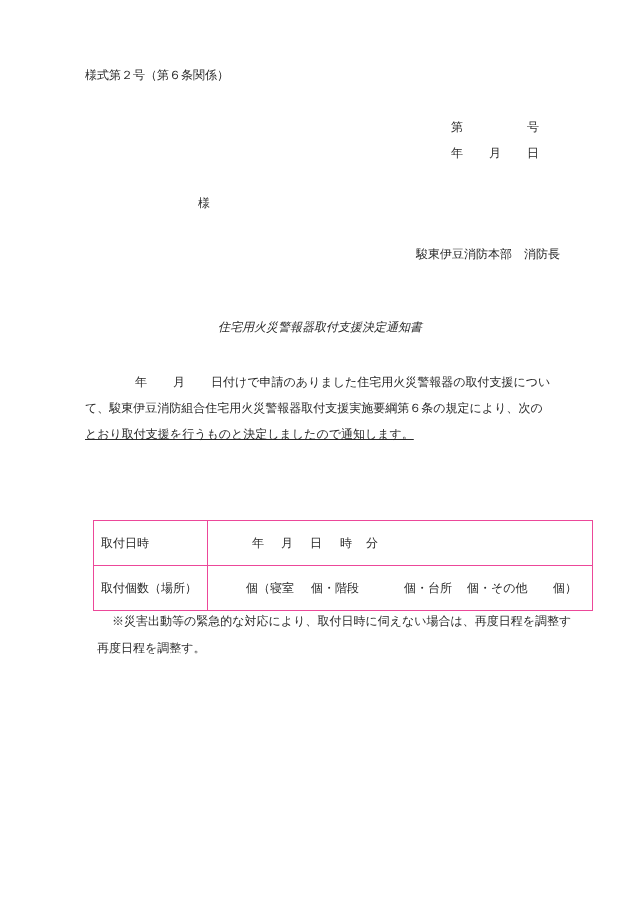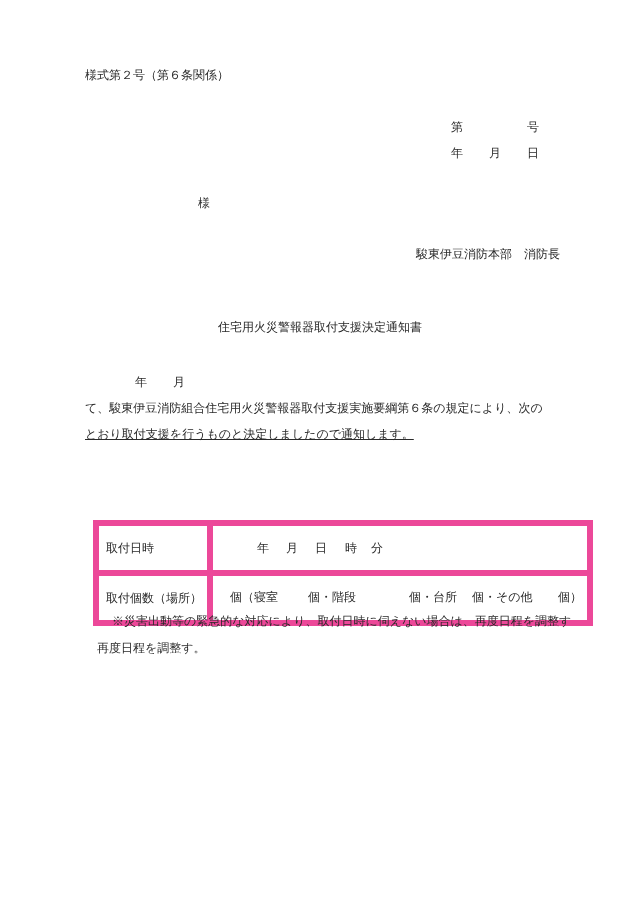--- a/index.html
+++ b/index.html
@@ -23,53 +23,53 @@
       text-align: center;
     }
     .form-number { left: 85px; top: 68px; }
     .doc-no-dai { left: 451px; top: 120px; }
     .doc-no-go { left: 527px; top: 120px; }
     .date-year { left: 451px; top: 146px; }
     .date-month { left: 489px; top: 146px; }
     .date-day { left: 527px; top: 146px; }
     .addressee-sama { left: 198px; top: 196px; }
     .sender { left: 388px; top: 247px; margin-left: 28px; }
-    .title { left: 218px; top: 320px; }
+    .title { left: 218px; top: 320px; font-style: italic; }
     .body-line { left: 85px; }
     .body-line-1 { top: 375px; }
     .body-line-2 { top: 401px; }
     .body-line-3 { top: 427px; text-decoration: underline; }
     .body-line-1 .yr { position: absolute; left: 50px; }
     .body-line-1 .mo { position: absolute; left: 88px; }
     .body-line-1 .rest { position: absolute; left: 126px; }
 
     .schedule-table {
       position: absolute;
       left: 93px;
       top: 520px;
       width: 500px;
       height: 90px;
       border-collapse: collapse;
       table-layout: fixed;
     }
     .schedule-table td {
-      border: 6px solid #ec4899;
+      border: 1px solid #ec4899;
       padding: 0;
       font-size: 12px;
       vertical-align: middle;
       white-space: nowrap;
       position: relative;
     }
     .schedule-table td.label-col {
       width: 114px;
       padding-left: 7px;
       box-sizing: border-box;
     }
     .schedule-table tr.row-datetime td { height: 44px; }
-    .schedule-table tr.row-count td { height: 44px; font-family: Liberation Mono, monospace; }
+    .schedule-table tr.row-count td { height: 44px; }
     .cell-inline {
       position: relative;
       height: 14px;
       line-height: 14px;
     }
     .cell-inline span { position: absolute; top: 0; }
 
     .note-line-1 { left: 84px; top: 614px; margin-left: 28px; }
     .note-line-2 { left: 97px; top: 641px; }
   </style>
@@ -89,20 +89,21 @@
 
   <div class="abs addressee-sama">様</div>
 
   <div class="abs sender">駿東伊豆消防本部　消防長</div>
 
   <div class="abs title">住宅用火災警報器取付支援決定通知書</div>
 
   <div class="abs body-line body-line-1" style="width:500px;height:14px;">
     <span class="yr">年</span>
     <span class="mo">月</span>
+    <span class="rest">日付けで申請のありました住宅用火災警報器の取付支援につい</span>
   </div>
   <div class="abs body-line body-line-2">て、駿東伊豆消防組合住宅用火災警報器取付支援実施要綱第６条の規定により、次の</div>
   <div class="abs body-line body-line-3">とおり取付支援を行うものと決定しましたので通知します。</div>
 
   <table class="schedule-table">
     <tbody>
         <tr class="row-datetime">
       <td class="label-col">取付日時</td>
       <td>
         <div class="cell-inline">
@@ -111,22 +112,22 @@
           <span style="left:102px">日</span>
           <span style="left:132px">時</span>
           <span style="left:158px">分</span>
         </div>
       </td>
     </tr>
     <tr class="row-count">
       <td class="label-col">取付個数（場所）</td>
       <td>
         <div class="cell-inline">
-          <span style="left:17px">個（寝室</span>
-          <span style="left:95px">個・階段</span>
+          <span style="left:38px">個（寝室</span>
+          <span style="left:103px">個・階段</span>
           <span style="left:196px">個・台所</span>
           <span style="left:259px">個・その他</span>
           <span style="left:345px">個）</span>
         </div>
       </td>
     </tr>
   </tbody>
     </table>
 
   <div class="abs note-line-1">※災害出動等の緊急的な対応により、取付日時に伺えない場合は、再度日程を調整す</div>

